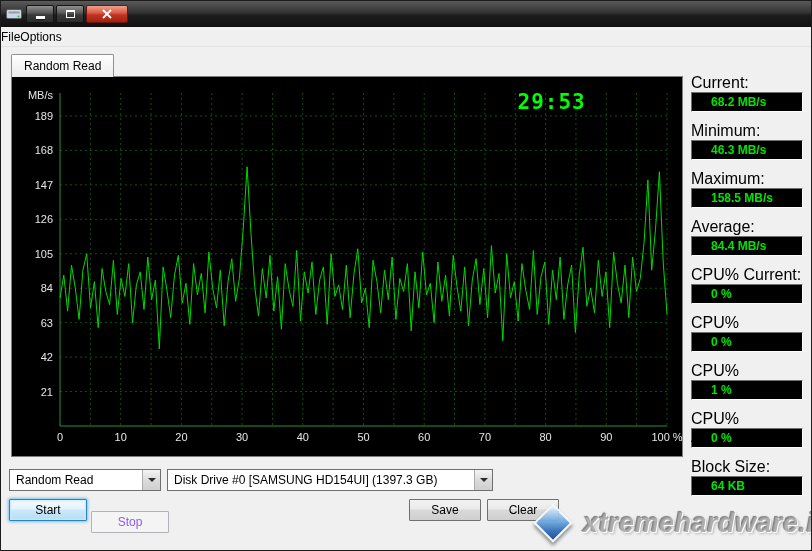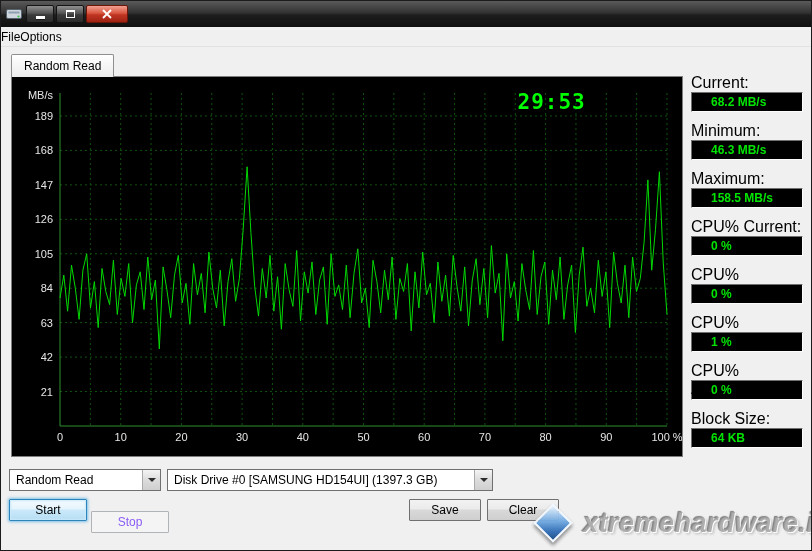--- a/index.html
+++ b/index.html
@@ -178,20 +178,24 @@
       </div>
       <div class="stat-row">
         <div class="stat-label">Minimum:</div>
         <div class="stat-value">46.3 MB/s</div>
       </div>
       <div class="stat-row">
         <div class="stat-label">Maximum:</div>
         <div class="stat-value">158.5 MB/s</div>
       </div>
       <div class="stat-row">
+        <div class="stat-label">Average:</div>
+        <div class="stat-value">84.4 MB/s</div>
+      </div>
+      <div class="stat-row">
         <div class="stat-label">CPU% Current:</div>
         <div class="stat-value">0 %</div>
       </div>
       <div class="stat-row">
         <div class="stat-label">CPU% Minimum:</div>
         <div class="stat-value">0 %</div>
       </div>
       <div class="stat-row">
         <div class="stat-label">CPU% Maximum:</div>
         <div class="stat-value">1 %</div>

